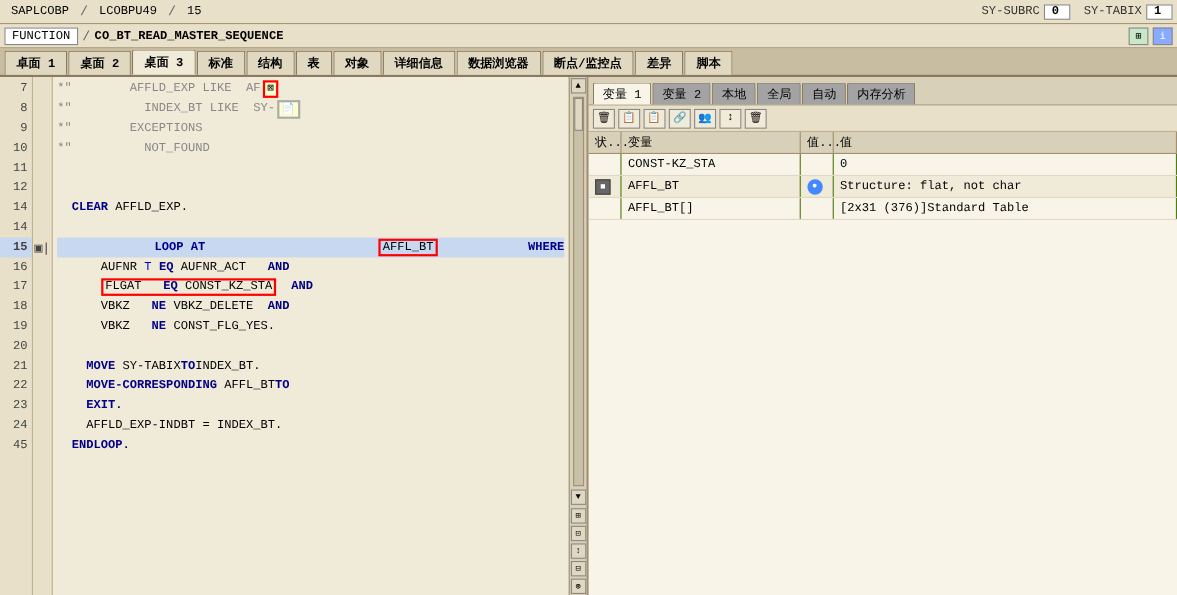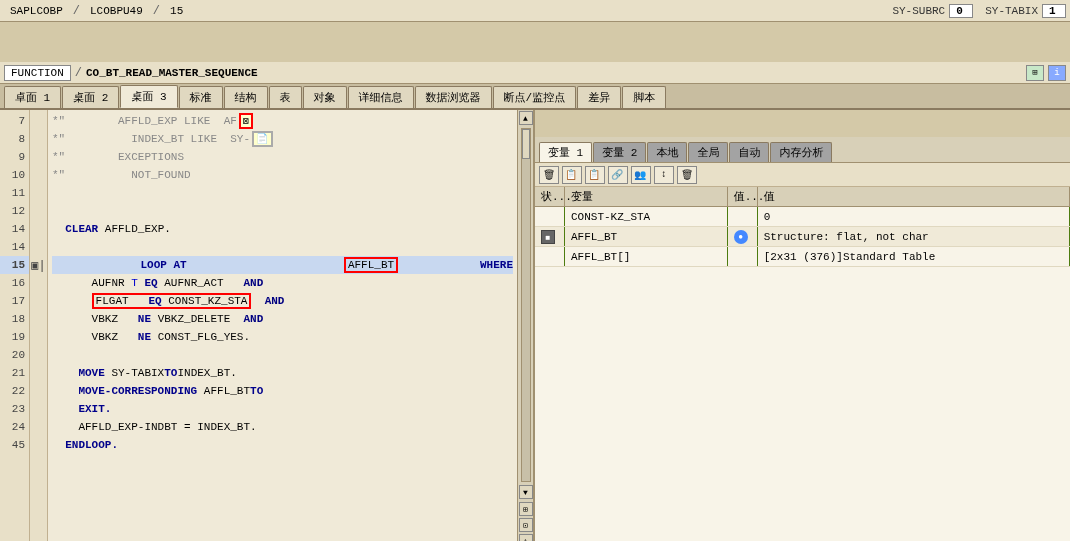--- a/index.html
+++ b/index.html
@@ -6,48 +6,48 @@
     body { font-family: 'Courier New', monospace; font-size: 12px; background: #d4c9a8; width: 1070px; height: 541px; overflow: hidden; }
 
     
     .top-bar { background: #e8e0c8; border-bottom: 1px solid #a09070; display: flex; align-items: center; height: 22px; padding: 0 4px; gap: 4px; }
     .top-bar-item { font-size: 11px; color: #000; padding: 0 6px; }
     .top-bar-sep { color: #666; }
     .top-bar-value { color: #000; font-weight: bold; font-size: 11px; }
     .top-bar-label { color: #333; font-size: 11px; }
 
     
-    .second-bar { background: #e8e0c8; border-bottom: 1px solid #a09070; display: flex; align-items: center; height: 22px; padding: 0 4px; gap: 4px; margin-top: 40px; }
+    .second-bar { background: #e8e0c8; border-bottom: 1px solid #a09070; display: flex; align-items: center; height: 22px; padding: 0 4px; gap: 4px; }
     .func-label { font-size: 11px; color: #000; background: #fff; border: 1px solid #888; padding: 1px 6px; }
     .func-name { font-size: 11px; color: #000; font-weight: bold; }
     .icon-box { width: 18px; height: 16px; background: #e8e0c8; border: 1px solid #888; display: flex; align-items: center; justify-content: center; font-size: 9px; cursor: pointer; }
 
     
     .tab-bar { background: #c8bda0; border-bottom: 2px solid #8a7a60; display: flex; align-items: flex-end; height: 26px; padding: 0 4px; gap: 1px; }
-    .tab { background: #e0d8c0; border: 1px solid #8a7a60; border-bottom: none; padding: 3px 10px; font-size: 11px; cursor: pointer; color: #000; border-radius: 2px 2px 0 0; }
+    .tab { background: #e0d8c0; border: 1px solid #8a7a60; border-bottom: none; padding: 3px 10px; font-size: 11px; cursor: pointer; color: #000; border-radius: 2px 2px 0 0; font-weight: bold; }
     .tab.active { background: #f0ead8; border-bottom: 1px solid #f0ead8; }
 
     
     .main-content { display: flex; height: calc(541px - 22px - 22px - 26px); }
 
     
     .code-panel { flex: 0 0 535px; background: #f0ead8; border-right: 2px solid #a09070; overflow: hidden; position: relative; }
     .line-numbers { width: 30px; background: #e8e0c8; border-right: 1px solid #c0b090; padding: 2px 0; text-align: right; }
     .line-num { height: 18px; padding-right: 4px; font-size: 11px; color: #444; display: flex; align-items: center; justify-content: flex-end; }
     .code-line { height: 18px; display: flex; align-items: center; font-size: 11px; white-space: nowrap; position: relative; }
     .code-line .kw { color: #00008b; font-weight: bold; }
     .code-line .cmt { color: #888; }
     .code-line .plain { color: #000; }
 
     
     .fold-col { width: 18px; background: #e8e0c8; border-right: 1px solid #c0b090; padding: 2px 0; }
     .fold-indicator { height: 18px; display: flex; align-items: center; justify-content: center; font-size: 10px; color: #555; }
 
     
-    .var-panel { flex: 1; background: #f8f4e8; display: flex; flex-direction: column; margin-top: 27px; }
+    .var-panel { flex: 1; background: #f8f4e8; display: flex; flex-direction: column; }
     .var-tabs { background: #d8d0b8; display: flex; align-items: flex-end; height: 26px; padding: 0 4px; gap: 1px; border-bottom: 1px solid #a09070; }
     .var-tab { background: #a3a3a3; border: 1px solid #8a7a60; border-bottom: none; padding: 2px 8px; font-size: 11px; cursor: pointer; color: #000; border-radius: 2px 2px 0 0; }
     .var-tab.active { background: #f8f4e8; }
 
     .var-toolbar { background: #e8e0c8; border-bottom: 1px solid #c0b090; padding: 2px 4px; display: flex; gap: 3px; height: 24px; align-items: center; }
     .vt-btn { width: 20px; height: 18px; background: #f0ead8; border: 1px solid #888; display: flex; align-items: center; justify-content: center; font-size: 10px; cursor: pointer; }
 
     .var-table { flex: 1; overflow: hidden; }
     .var-table-header { display: flex; background: #d8d0b8; border-bottom: 1px solid #a09070; height: 20px; align-items: center; }
     .var-th { font-size: 11px; color: #000; padding: 0 6px; border-right: 1px solid #a09070; height: 100%; display: flex; align-items: center; }

